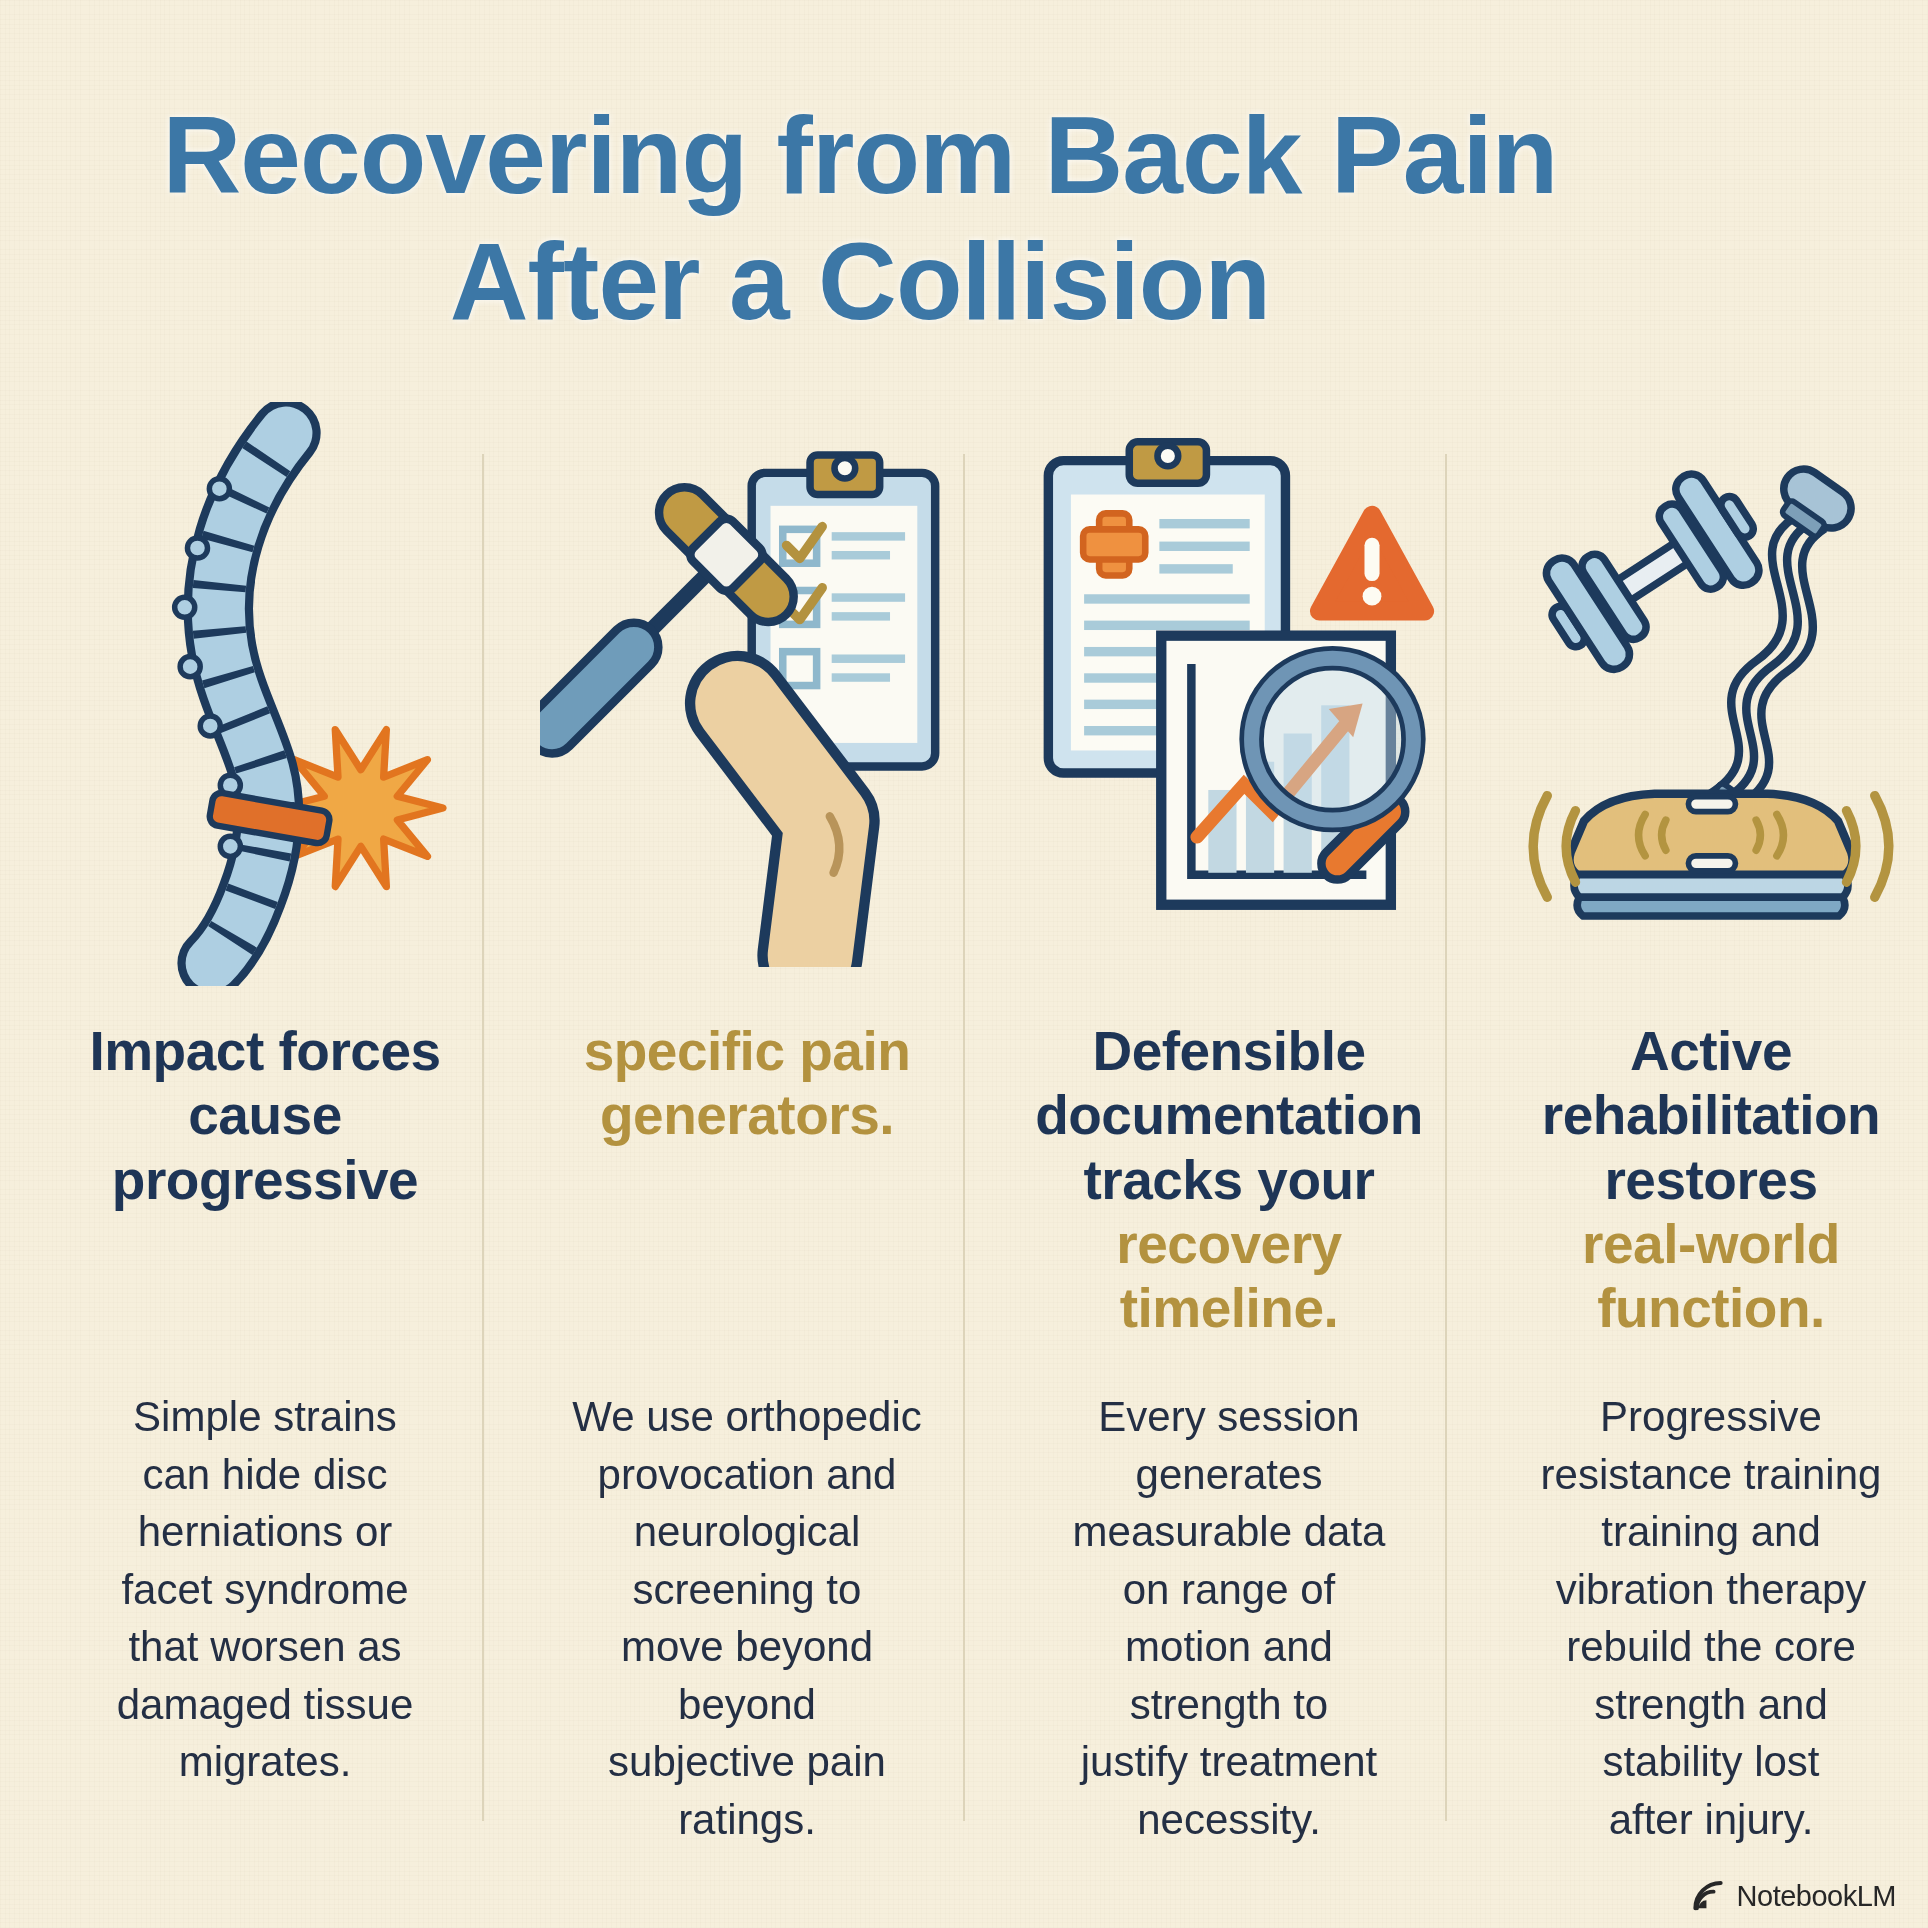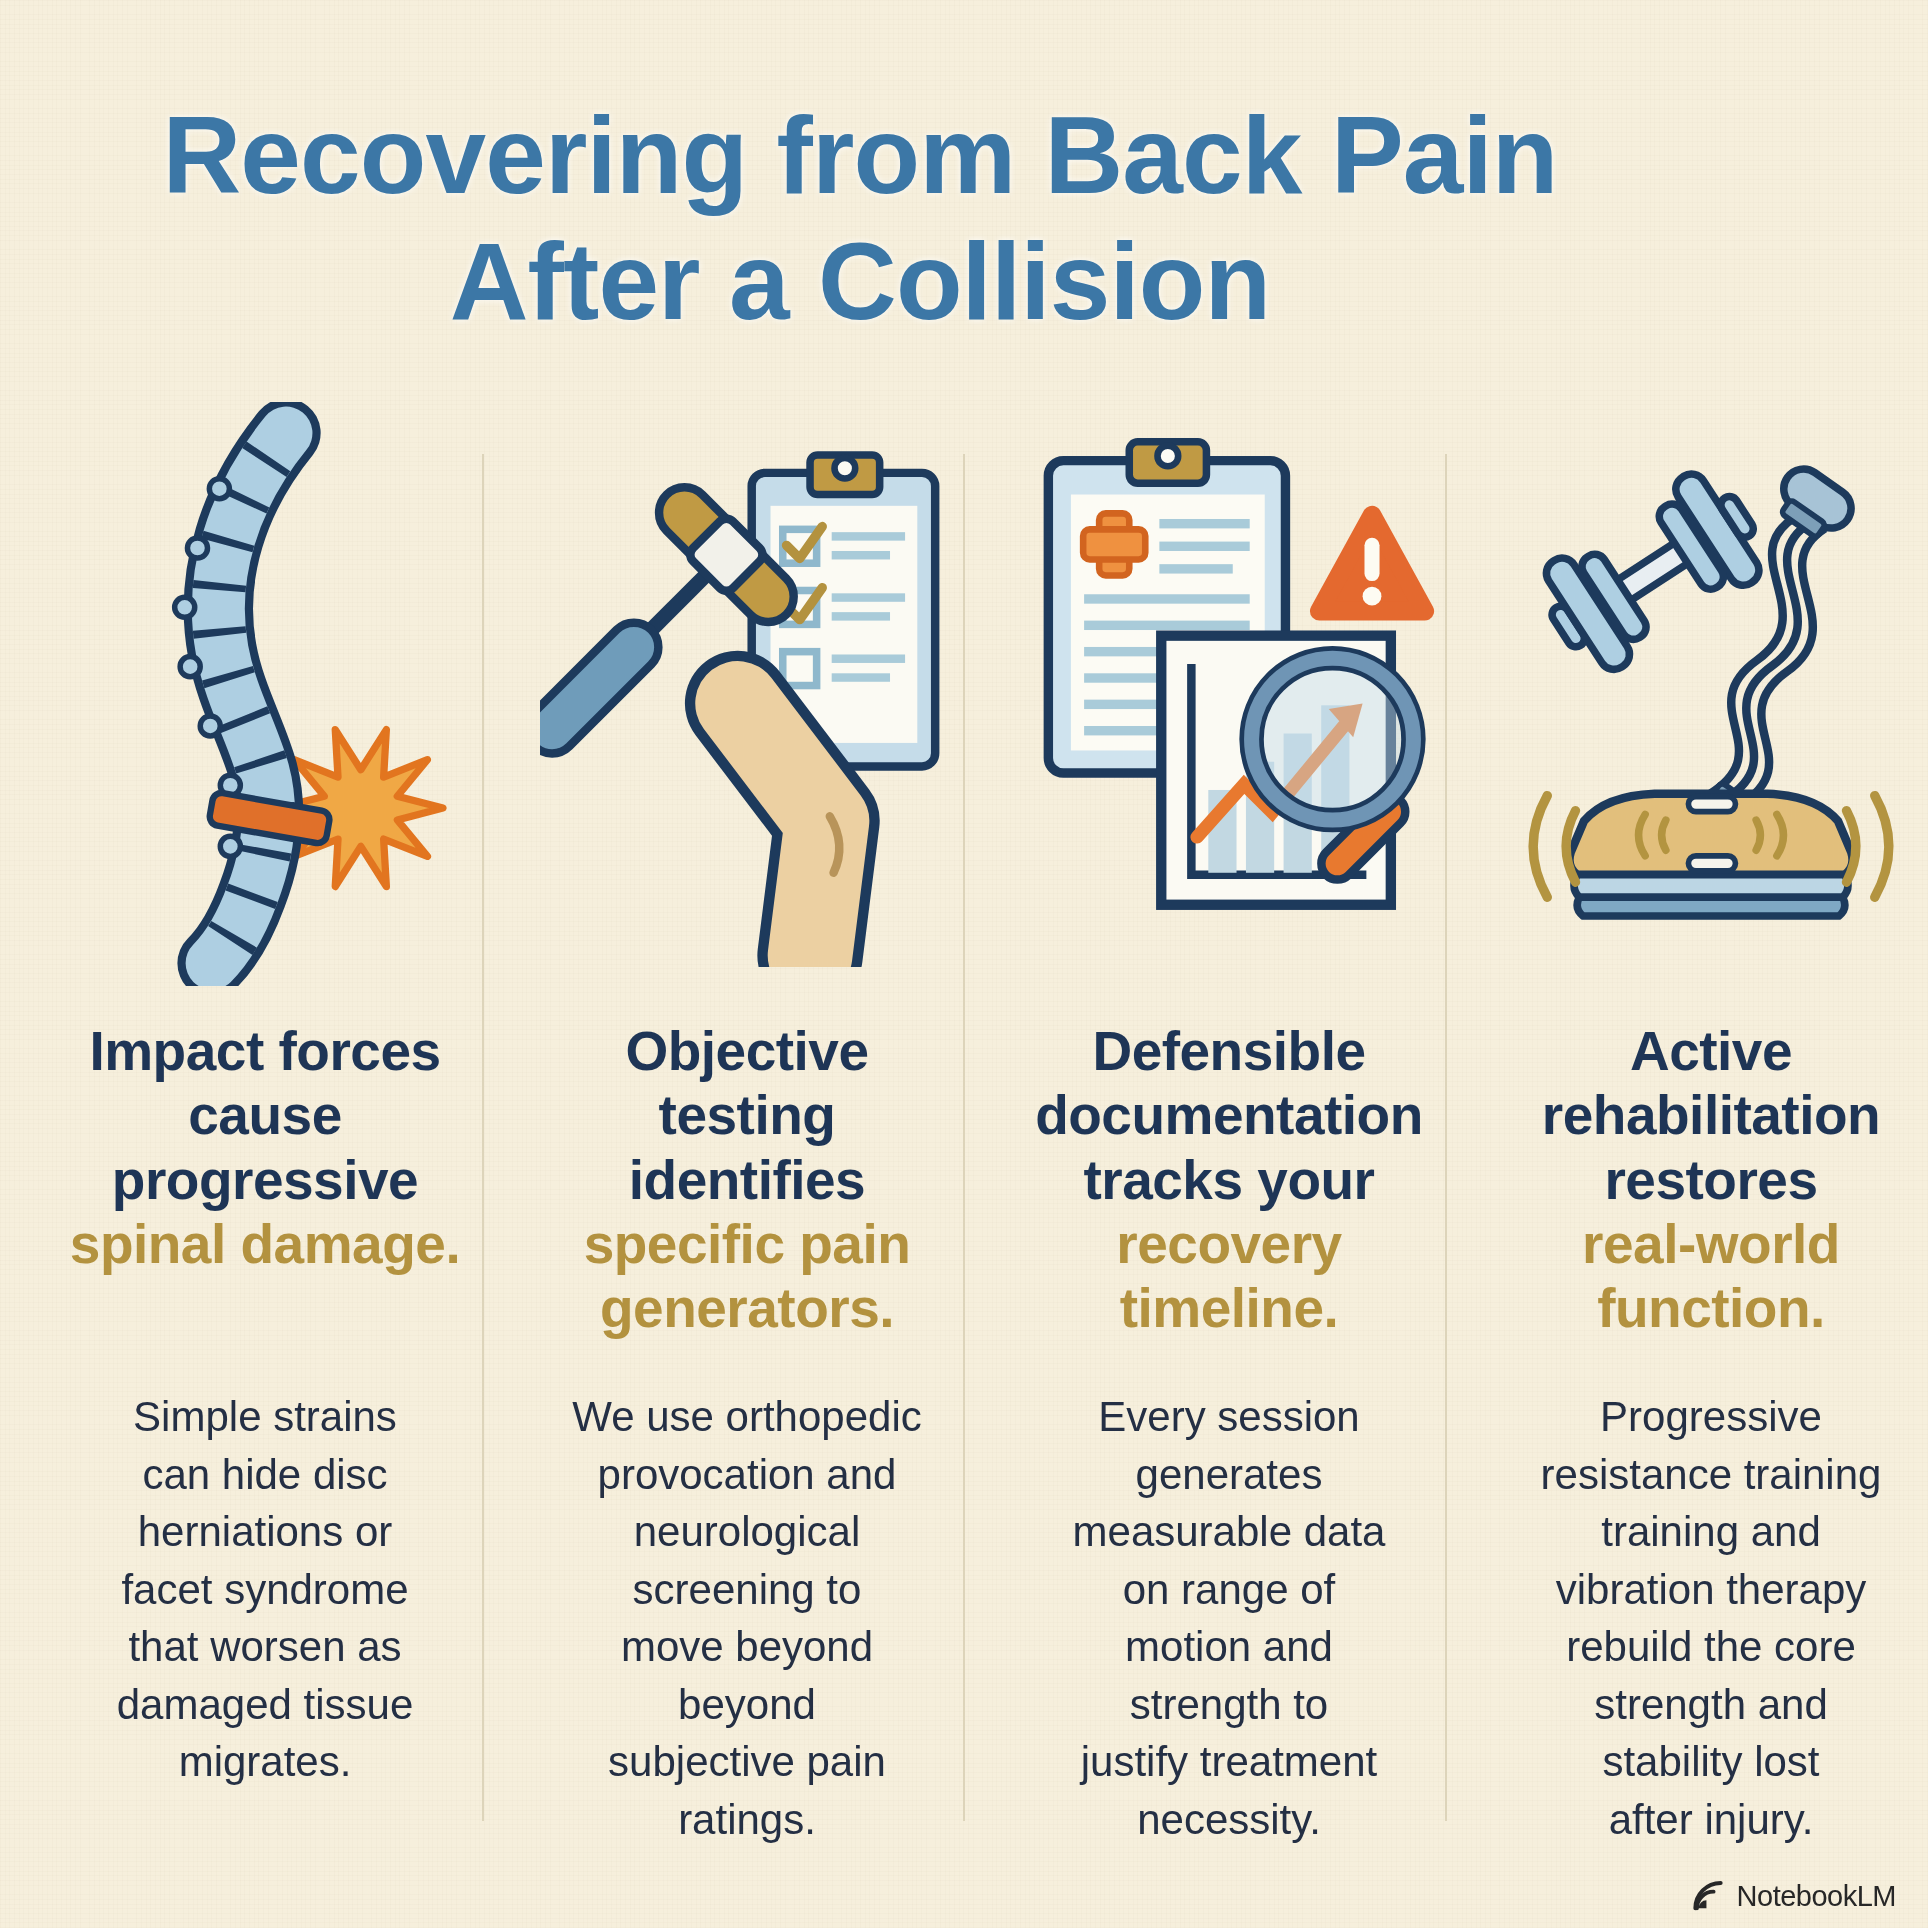--- a/index.html
+++ b/index.html
@@ -86,21 +86,20 @@
         <circle cx="172" cy="420" r="11" fill="#aecfe2" stroke="#1d3a5c" stroke-width="6"></circle>
         <circle cx="172" cy="487" r="11" fill="#aecfe2" stroke="#1d3a5c" stroke-width="6"></circle>
 
         <rect x="150" y="438" width="130" height="36" rx="10" fill="#e0702a" stroke="#1d3a5c" stroke-width="7" transform="rotate(10 215 456)"></rect>
       </svg>
     </div>
     <div class="heading">
       <span class="h-main">Impact forces
 cause
 progressive</span>
-      <span class="h-accent">spinal damage.</span>
     </div>
     <p class="body-text">Simple strains
 can hide disc
 herniations or
 facet syndrome
 that worsen as
 damaged tissue
 migrates.</p>
   </div>
 
@@ -137,23 +136,20 @@
 
         <g transform="rotate(45 150 190)">
           <line x1="150" y1="150" x2="150" y2="240" stroke="#1d3a5c" stroke-width="16"></line>
           <rect x="60" y="95" width="180" height="54" rx="27" fill="#c09a44" stroke="#1d3a5c" stroke-width="9"></rect>
           <rect x="120" y="92" width="60" height="60" rx="10" fill="#f2f1ea" stroke="#1d3a5c" stroke-width="9"></rect>
           <rect x="124" y="235" width="52" height="175" rx="26" fill="#6f9cba" stroke="#1d3a5c" stroke-width="9"></rect>
         </g>
       </svg>
     </div>
     <div class="heading">
-      <span class="h-main">Objective
-testing
-identifies</span>
       <span class="h-accent">specific pain
 generators.</span>
     </div>
     <p class="body-text">We use orthopedic
 provocation and
 neurological
 screening to
 move beyond
 beyond
 subjective pain

